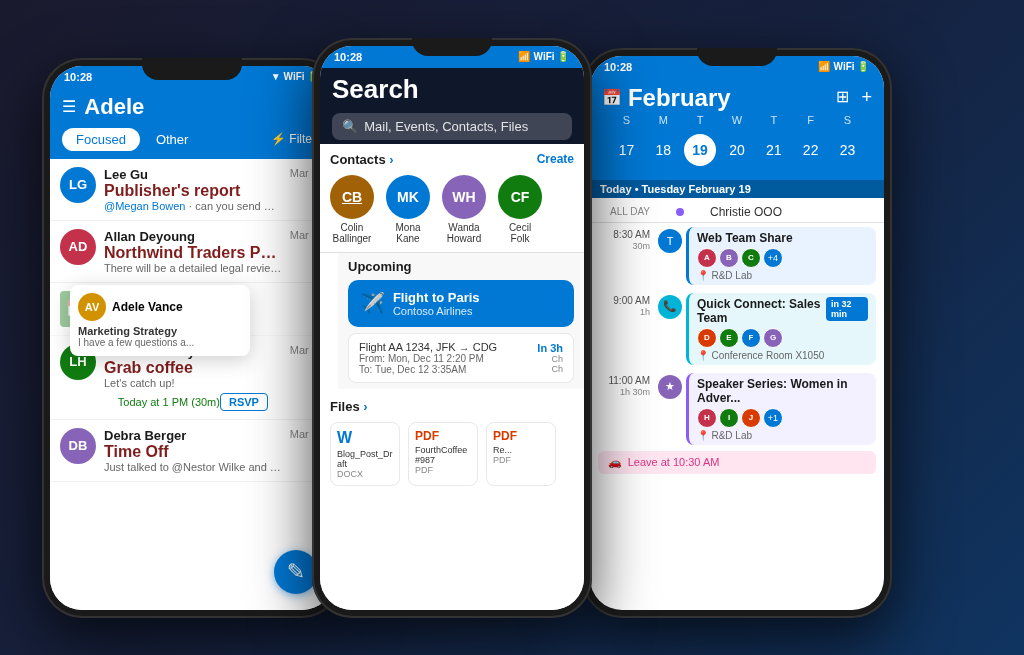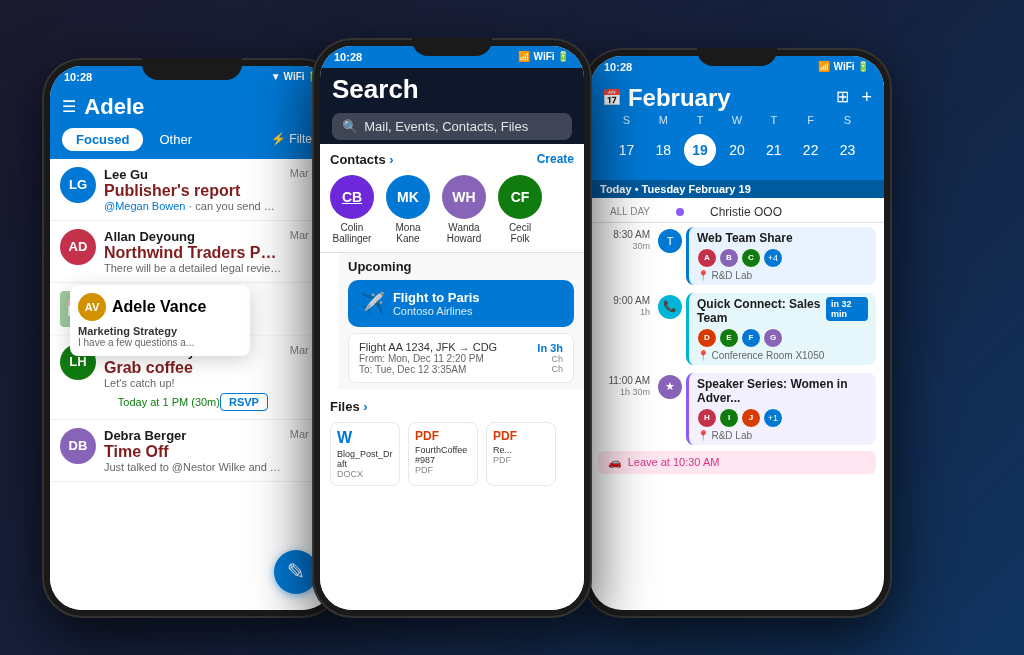--- a/index.html
+++ b/index.html
@@ -141,21 +141,21 @@
       gap: 6px;
       margin-top: 8px;
     }
 
     .tab-focused {
       background: white;
       color: #0078d4;
       border-radius: 20px;
       padding: 4px 14px;
       font-size: 13px;
-      font-weight: 700;
+      font-weight: 400;
     }
 
     .tab-other {
       color: white;
       background: transparent;
       border-radius: 20px;
       padding: 4px 10px;
       font-size: 13px;
       font-weight: 500;
     }
@@ -261,21 +261,21 @@
     }
 
     .adele-header {
       display: flex;
       align-items: center;
       gap: 6px;
       margin-bottom: 4px;
     }
 
     .adele-name {
-      font-size: 16px;
+      font-size: 12px;
       font-weight: 700;
     }
 
     .adele-subject {
       font-size: 11px;
       color: #333;
       font-weight: 600;
     }
 
     .adele-preview {
@@ -896,21 +896,21 @@
         </div>
 
         <div class="search-content">
 
           <div class="search-section-header">
             <span>Contacts <span style="color:#0078d4">›</span></span>
             <span style="color:#0078d4;font-size:12px;">Create</span>
           </div>
           <div class="contacts-row">
             <div class="contact-item">
-              <div class="contact-avatar" style="background:#6d28d9;text-decoration:underline;">CB</div>
+              <div class="contact-avatar" style="background:#a16207;text-decoration:underline;">CB</div>
               <div class="contact-name">Colin<br>Ballinger</div>
             </div>
             <div class="contact-item">
               <div class="contact-avatar" style="background:#0078d4;">MK</div>
               <div class="contact-name">Mona<br>Kane</div>
             </div>
             <div class="contact-item">
               <div class="contact-avatar" style="background:#8764b8;">WH</div>
               <div class="contact-name">Wanda<br>Howard</div>
             </div>

